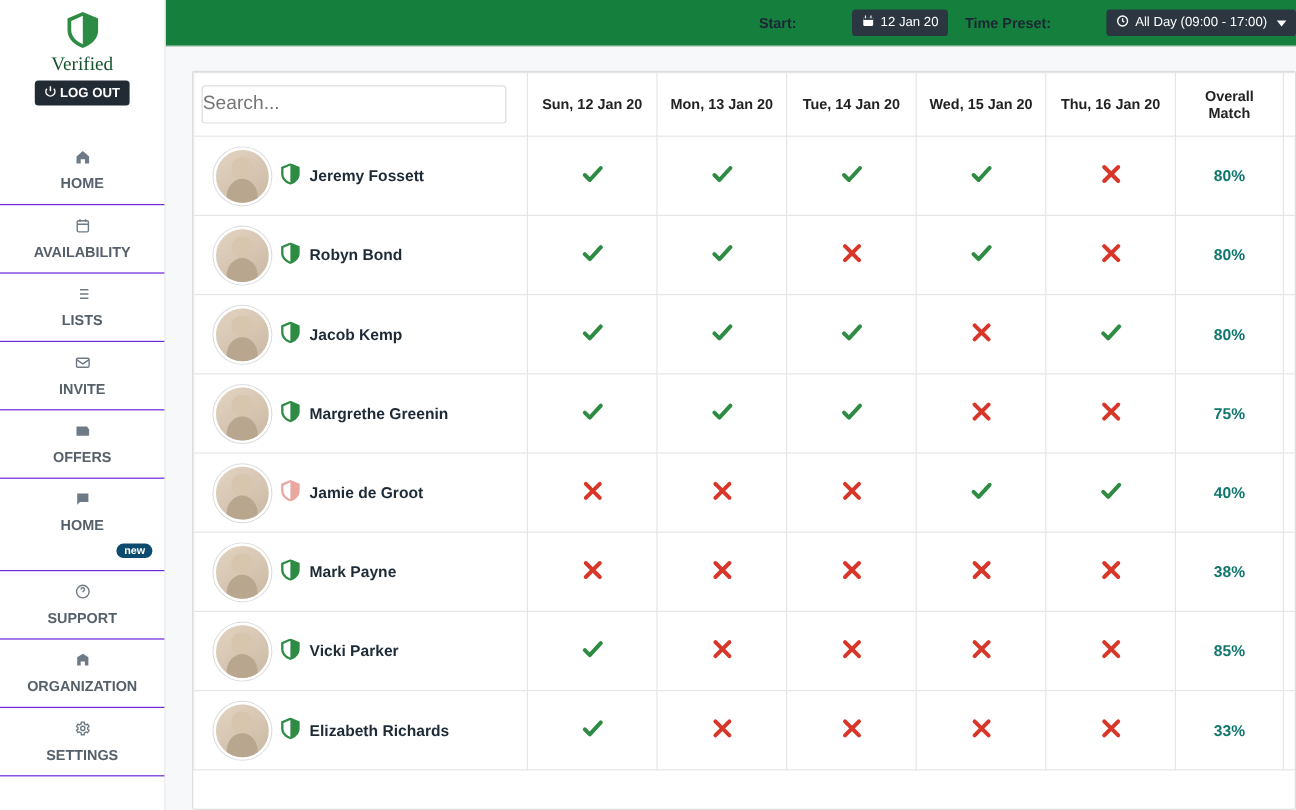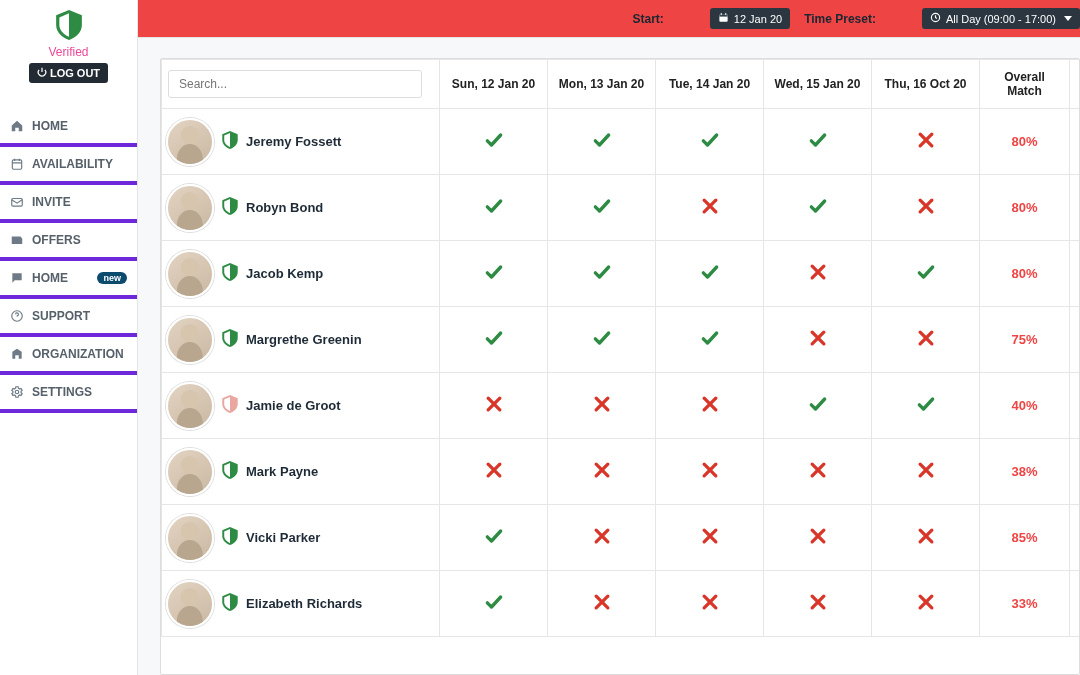--- a/index.html
+++ b/index.html
@@ -19,21 +19,21 @@
       background: #fff;
       border-right: 1px solid #e5e5e5;
       flex-shrink: 0;
       padding-top: 10px;
     }
     .verified-block {
       text-align: center;
       padding-bottom: 8px;
     }
     .shield-lg { display: inline-block; }
-    .verified-text { color: #ec4899; font-size: 12px; margin-top: 2px; }
+    .verified-text { color: #14532d; font-size: 16px; margin-top: 2px; font-family: Liberation Serif, serif; }
     .logout-btn {
       display: inline-flex;
       align-items: center;
       gap: 3px;
       background: #222b34;
       color: #fff;
       font-size: 11px;
       font-weight: bold;
       border: none;
       padding: 4px 8px;
@@ -44,43 +44,44 @@
     .nav { margin-top: 18px; }
     .nav-item {
       display: flex;
       align-items: center;
       gap: 8px;
       padding: 10px 10px;
       color: #56606a;
       font-size: 12px;
       font-weight: bold;
       cursor: pointer;
-      border-bottom: 4px solid #6d28d9;
+      border-bottom: 1px solid #6d28d9;
       position: relative;
+      flex-direction: column;
     }
     .nav-item .nav-icon { width: 14px; color: #6e7a85; display:flex; justify-content:center;}
     .badge-new {
       background: #0c4a6e;
       color: #fff;
       font-size: 9px;
       padding: 1px 6px;
       border-radius: 8px;
       margin-left: auto;
     }
 
     
     .main {
       flex: 1;
       background: #f7f8f9;
       display: flex;
       flex-direction: column;
       overflow: hidden;
     }
     .topbar {
-      background: #ef4444;
+      background: #15803d;
       border-bottom: 1px solid #e5e5e5;
       padding: 8px 0 8px 0;
       display: flex;
       justify-content: flex-end;
       align-items: center;
       gap: 14px;
       font-size: 12px;
       color: #1a2733;
     }
     .topbar .label { font-weight: bold; }
@@ -119,30 +120,30 @@
     col.name-col { width: 278px; }
     col.day-col { width: 108px; }
     col.match-col { width: 90px; }
     col.thumb-col { width: 36px; }
 
     thead th:first-child { text-align: left; }
     .search-input {
       width: 96%;
       border: 1px solid #ddd;
       border-radius: 3px;
-      padding: 6px 10px;
-      font-size: 12px;
+      padding: 6px 0;
+      font-size: 16px;
       color: #555;
     }
     tbody td { height: 66px; padding: 0; text-align: center; }
     .person-cell {
       display: flex;
       align-items: center;
       gap: 8px;
-      padding: 0 4px;
+      padding: 0 16px;
       text-align: left;
     }
     .avatar {
       width: 48px;
       height: 48px;
       border-radius: 50%;
       background: linear-gradient(145deg,#e3d4c2,#c9b8a3);
       border: 2px solid #fff;
       box-shadow: 0 0 0 1px #ddd;
       flex-shrink: 0;
@@ -167,21 +168,21 @@
       border-radius:50%;
       transform:translate(-50%,0);
     }
     .mini-shield { flex-shrink: 0; }
     .person-name { font-size: 13px; font-weight: bold; color: #1e2b37; }
 
     .check svg, .cross svg { width: 20px; height: 20px; }
     .check { color: #2e8b43; }
     .cross { color: #d9362a; }
 
-    .match { font-size: 13px; font-weight: bold; color: #ef4444; }
+    .match { font-size: 13px; font-weight: bold; color: #0f766e; }
     .thumb { color: #333; }
 
     .caret-down{
       display:inline-block;
       width:0;height:0;
       border-left:4px solid transparent;
       border-right:4px solid transparent;
       border-top:5px solid #fff;
       margin-left:3px;
     }
@@ -218,20 +219,28 @@
         <span>HOME</span>
       </div>
       <div class="nav-item">
         <span class="nav-icon">
           <svg width="14" height="14" viewBox="0 0 24 24" fill="none" stroke="currentColor" stroke-width="2">
             <rect x="4" y="5" width="16" height="16" rx="2"></rect>
             <path d="M4 10h16M8 3v4M16 3v4"></path>
           </svg>
         </span>
         <span>AVAILABILITY</span>
+      </div>
+      <div class="nav-item">
+        <span class="nav-icon">
+          <svg width="14" height="14" viewBox="0 0 24 24" fill="none" stroke="currentColor" stroke-width="2">
+            <path d="M8 6h12M8 12h12M8 18h12M4 6h.01M4 12h.01M4 18h.01"></path>
+          </svg>
+        </span>
+        <span>LISTS</span>
       </div>
       <div class="nav-item">
         <span class="nav-icon">
           <svg width="14" height="14" viewBox="0 0 24 24" fill="none" stroke="currentColor" stroke-width="2">
             <rect x="3" y="6" width="18" height="13" rx="2"></rect>
             <path d="M3 8l9 6 9-6"></path>
           </svg>
         </span>
         <span>INVITE</span>
       </div>
@@ -322,21 +331,21 @@
       </colgroup>
       <thead>
         <tr>
           <th>
             <input class="search-input" placeholder="Search..." style="">
           </th>
           <th>Sun, 12 Jan 20</th>
           <th>Mon, 13 Jan 20</th>
           <th>Tue, 14 Jan 20</th>
           <th>Wed, 15 Jan 20</th>
-          <th>Thu, 16 Oct 20</th>
+          <th>Thu, 16 Jan 20</th>
           <th>Overall Match</th>
           <th></th>
         </tr>
       </thead>
       <tbody id="tbody">
           <tr>
             <td>
               <div class="person-cell">
                 <div class="avatar"></div>
                 <span class="mini-shield"><svg width="16" height="18" viewBox="0 0 24 28">

